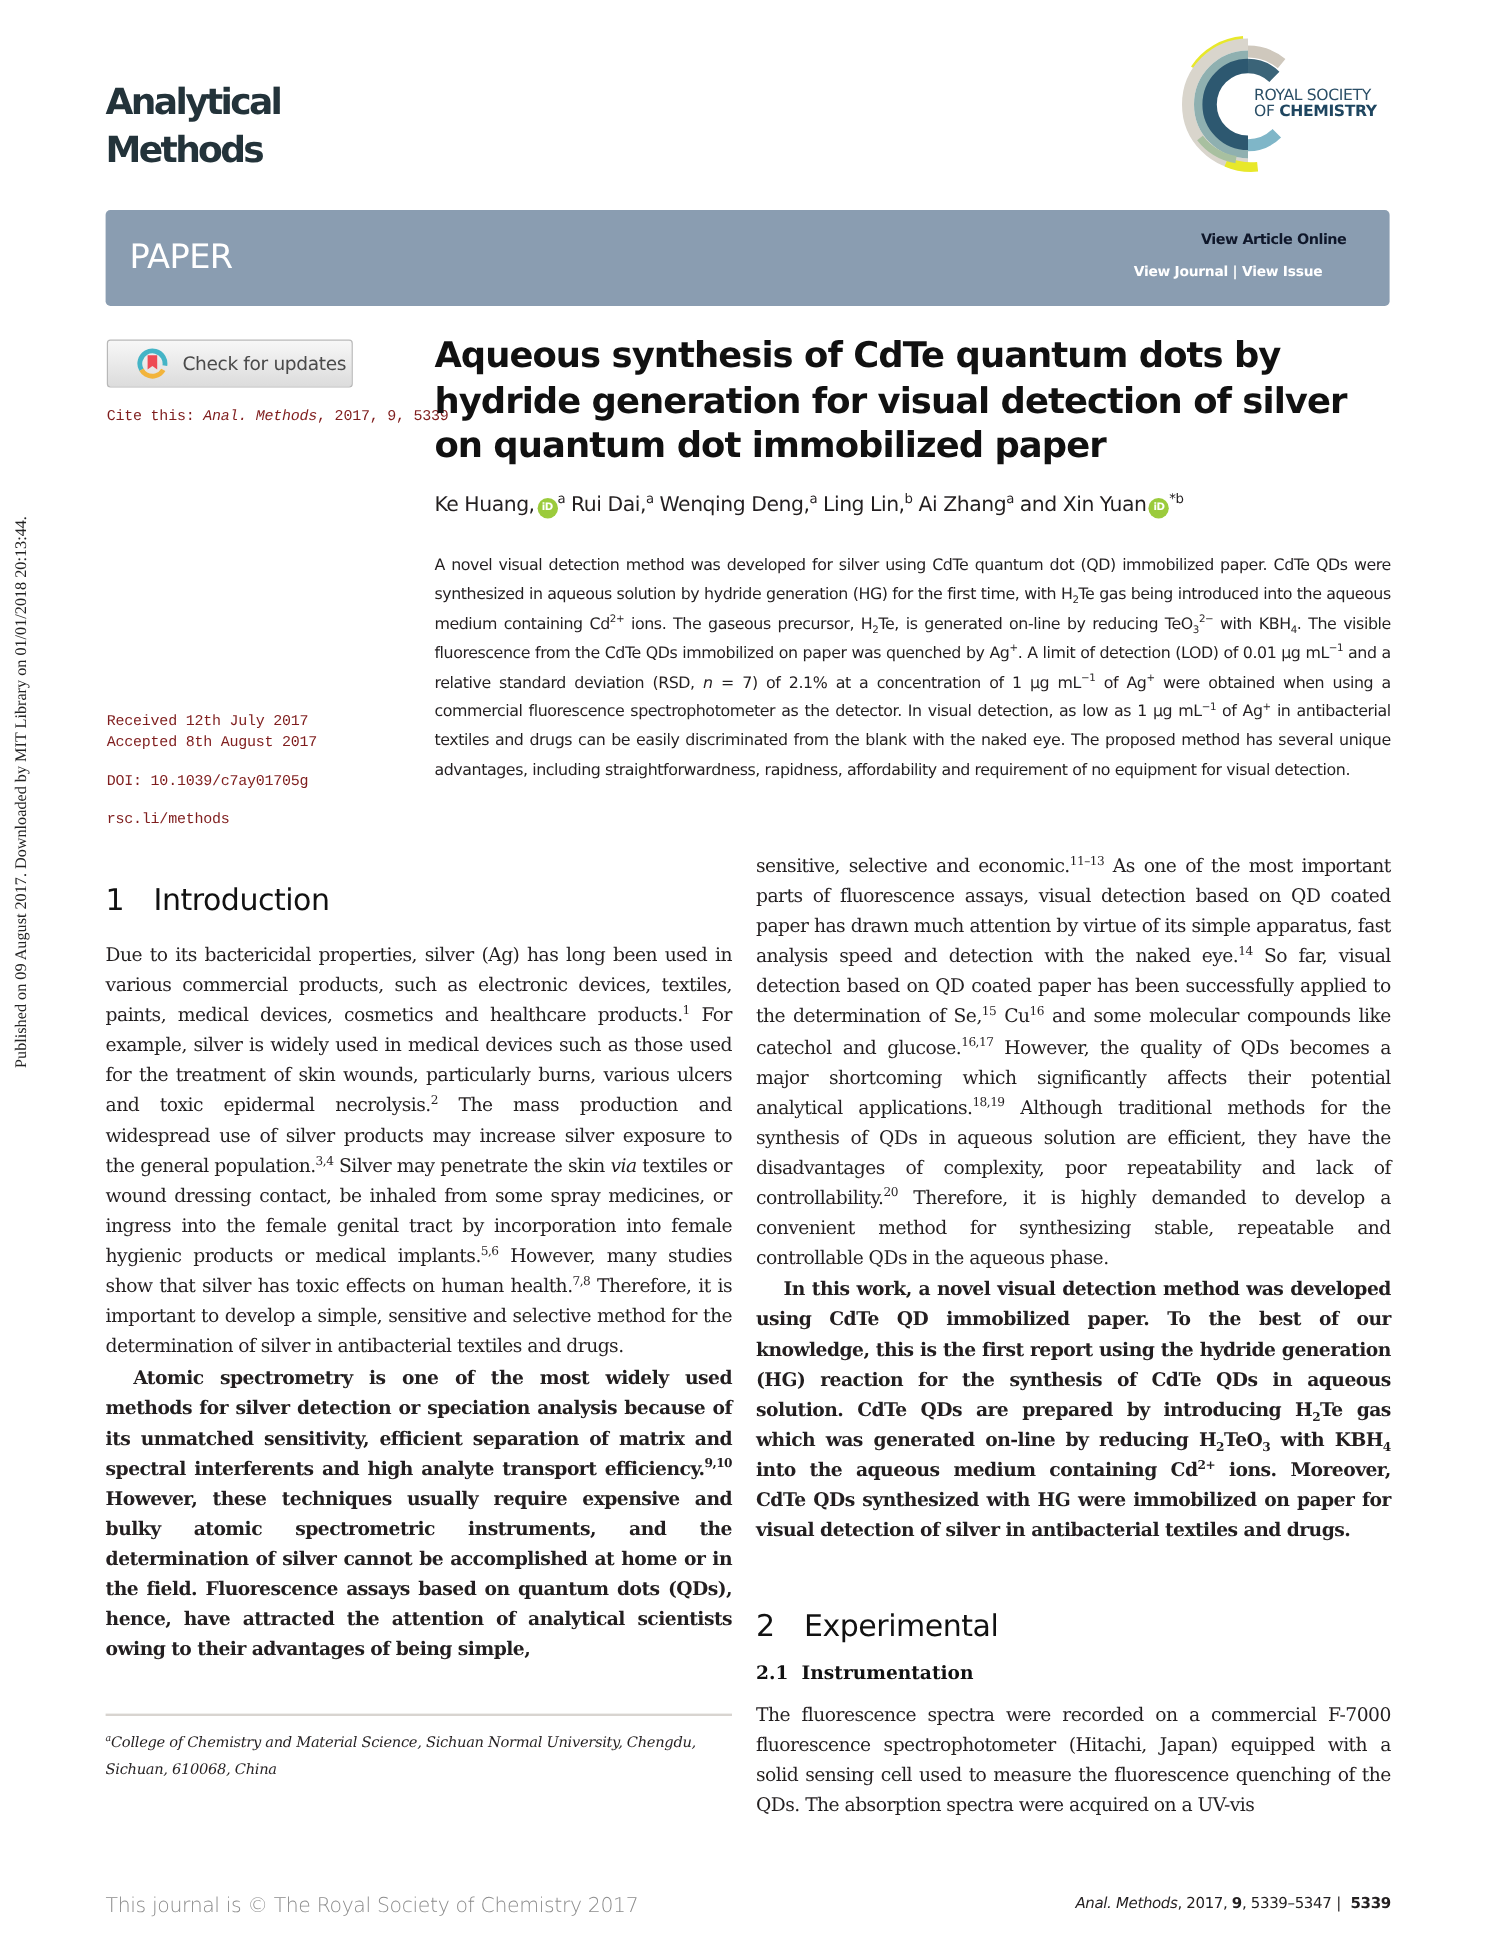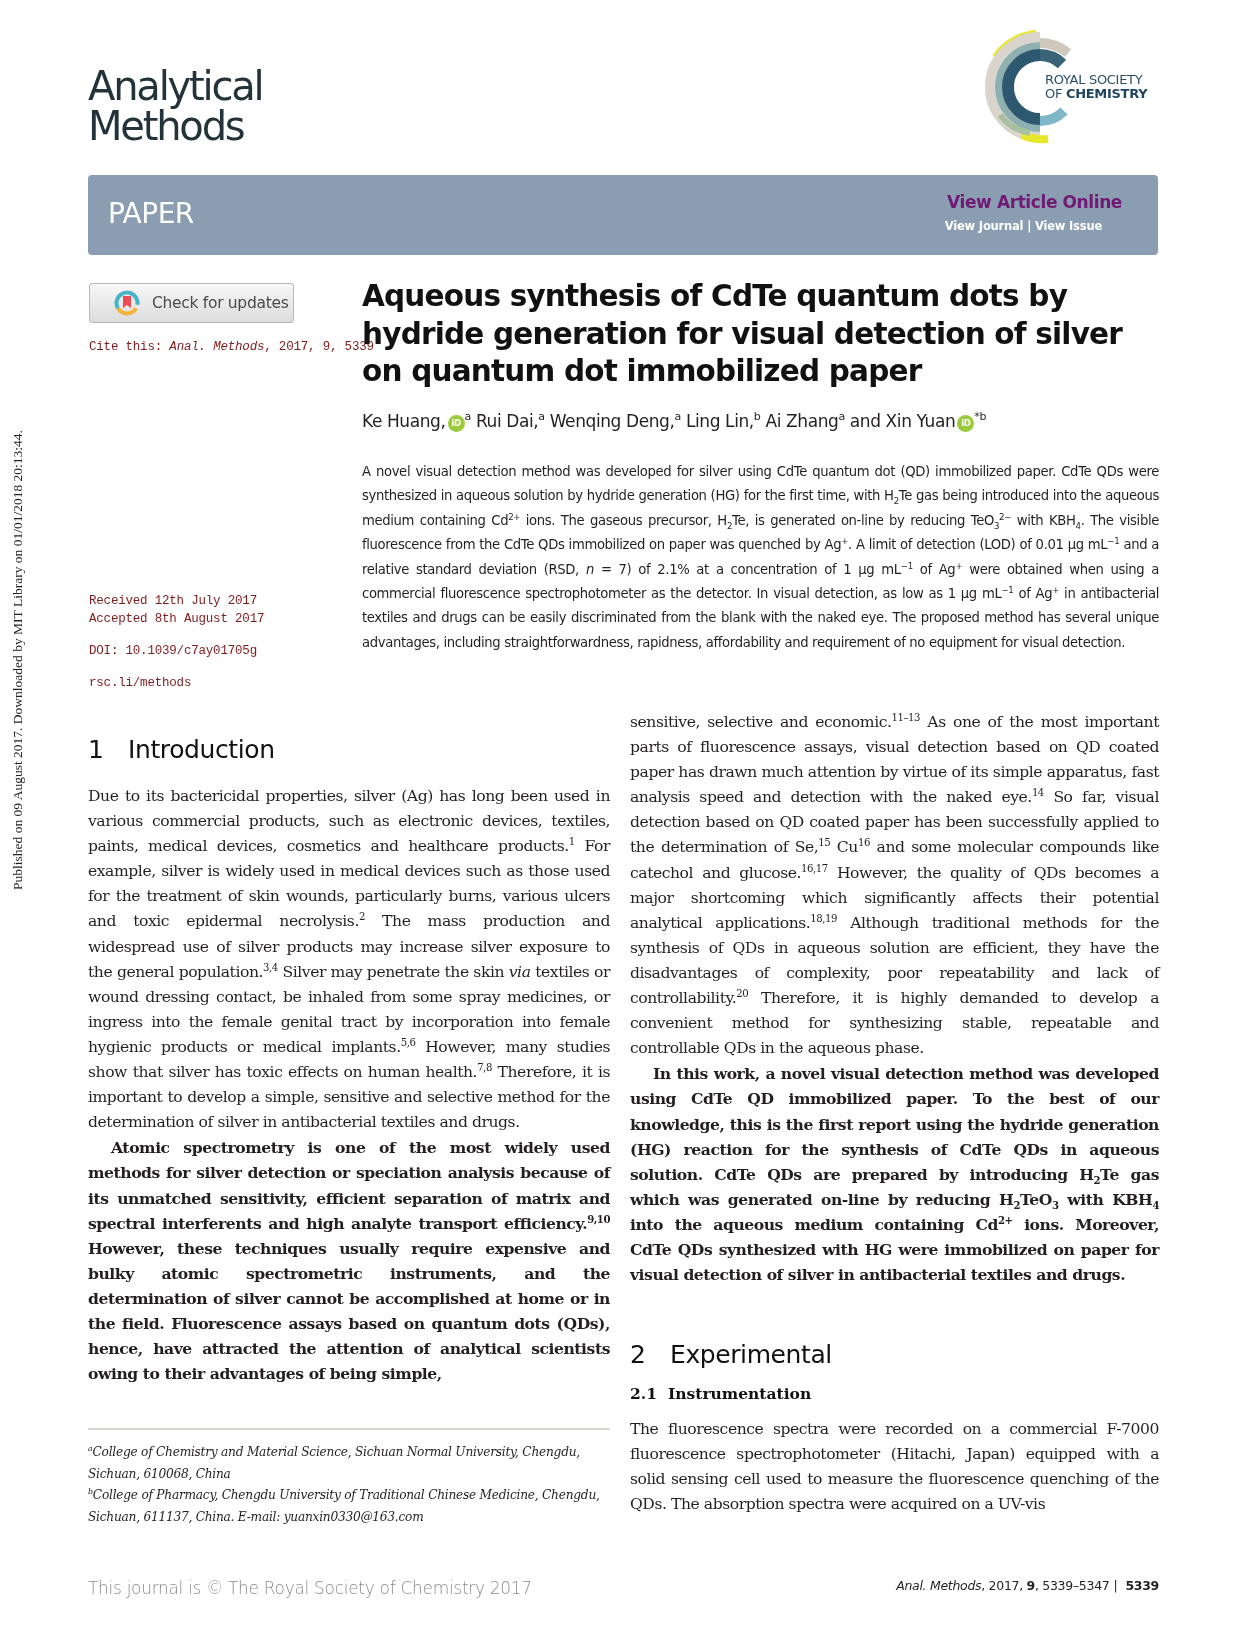--- a/index.html
+++ b/index.html
@@ -11,43 +11,43 @@
   }
   .side-note span {
     position: absolute; left: 50%; top: 50%;
     transform: translate(-50%, -50%) rotate(-90deg);
     white-space: nowrap;
     font-family: "Liberation Serif", serif; font-size: 13.5px; color: #222;
   }
 
   .journal-title {
     position: absolute; left: 88px; top: 66px;
-    font-family: "DejaVu Sans", sans-serif; font-size: 40px; line-height: 40px;
-    font-weight: 400; letter-spacing: -2.2px; color: #23333a;
+    font-family: "DejaVu Sans", sans-serif; font-size: 30px; line-height: 40px;
+    font-weight: 700; letter-spacing: -2.2px; color: #23333a;
   }
   .rsc-logo { position: absolute; left: 985px; top: 30px; width: 175px; height: 115px; }
   .rsc-text {
     position: absolute; left: 1045px; top: 73px;
     font-family: "DejaVu Sans", sans-serif; font-size: 13px; line-height: 14px; color: #2a4e66;
     letter-spacing: -0.3px;
   }
   .rsc-text b { font-weight: 700; color: #1f4660; }
 
   .banner {
     position: absolute; left: 88px; top: 175px; width: 1070px; height: 80px;
     background: #8a9db1; border-radius: 4px;
   }
   .banner-label {
     position: absolute; left: 20px; top: 22px;
     font-family: "DejaVu Sans", sans-serif; font-size: 28px; font-weight: 400; color: #ffffff;
     letter-spacing: -0.5px;
   }
   .view-online {
     position: absolute; right: 36px; top: 17px;
-    font-family: "DejaVu Sans", sans-serif; font-size: 17px; font-weight: 700; color: #701a75;
+    font-family: "DejaVu Sans", sans-serif; font-size: 12px; font-weight: 700; color: #0f172a;
     letter-spacing: -0.4px;
   }
   .view-links {
     position: absolute; right: 56px; top: 44px;
     font-family: "DejaVu Sans", sans-serif; font-size: 11.5px; font-weight: 700; color: #ffffff;
     letter-spacing: -0.2px;
   }
   .view-links span { cursor: pointer; }
 
   .check-updates {
@@ -222,19 +222,18 @@
 <h3 class="sub-heading" style="left:630px; top:1384px;">
   <span class="num">2.1</span><span>Instrumentation</span>
 </h3>
 <div class="col" style="left:630px; top:1417px; width:529px;">
   <p>The fluorescence spectra were recorded on a commercial F-7000 fluorescence spectrophotometer (Hitachi, Japan) equipped with a solid sensing cell used to measure the fluorescence quenching of the QDs. The absorption spectra were acquired on a UV-vis</p>
 </div>
 
 <div class="fn-rule"></div>
 <div class="footnotes">
   <p><sup>a</sup><span>College of Chemistry and Material Science, Sichuan Normal University, Chengdu, Sichuan, 610068, China</span></p>
-  <p><sup>b</sup><span>College of Pharmacy, Chengdu University of Traditional Chinese Medicine, Chengdu, Sichuan, 611137, China. E-mail: yuanxin0330@163.com</span></p>
 </div>
 
 <div class="footer-left">This journal is © The Royal Society of Chemistry 2017</div>
 <div class="footer-right">
   <i>Anal. Methods</i><span>, 2017, </span><b>9</b><span>, 5339–5347</span><span class="bar">|</span><span class="pg">5339</span>
 </div>
 
 </body></html>

